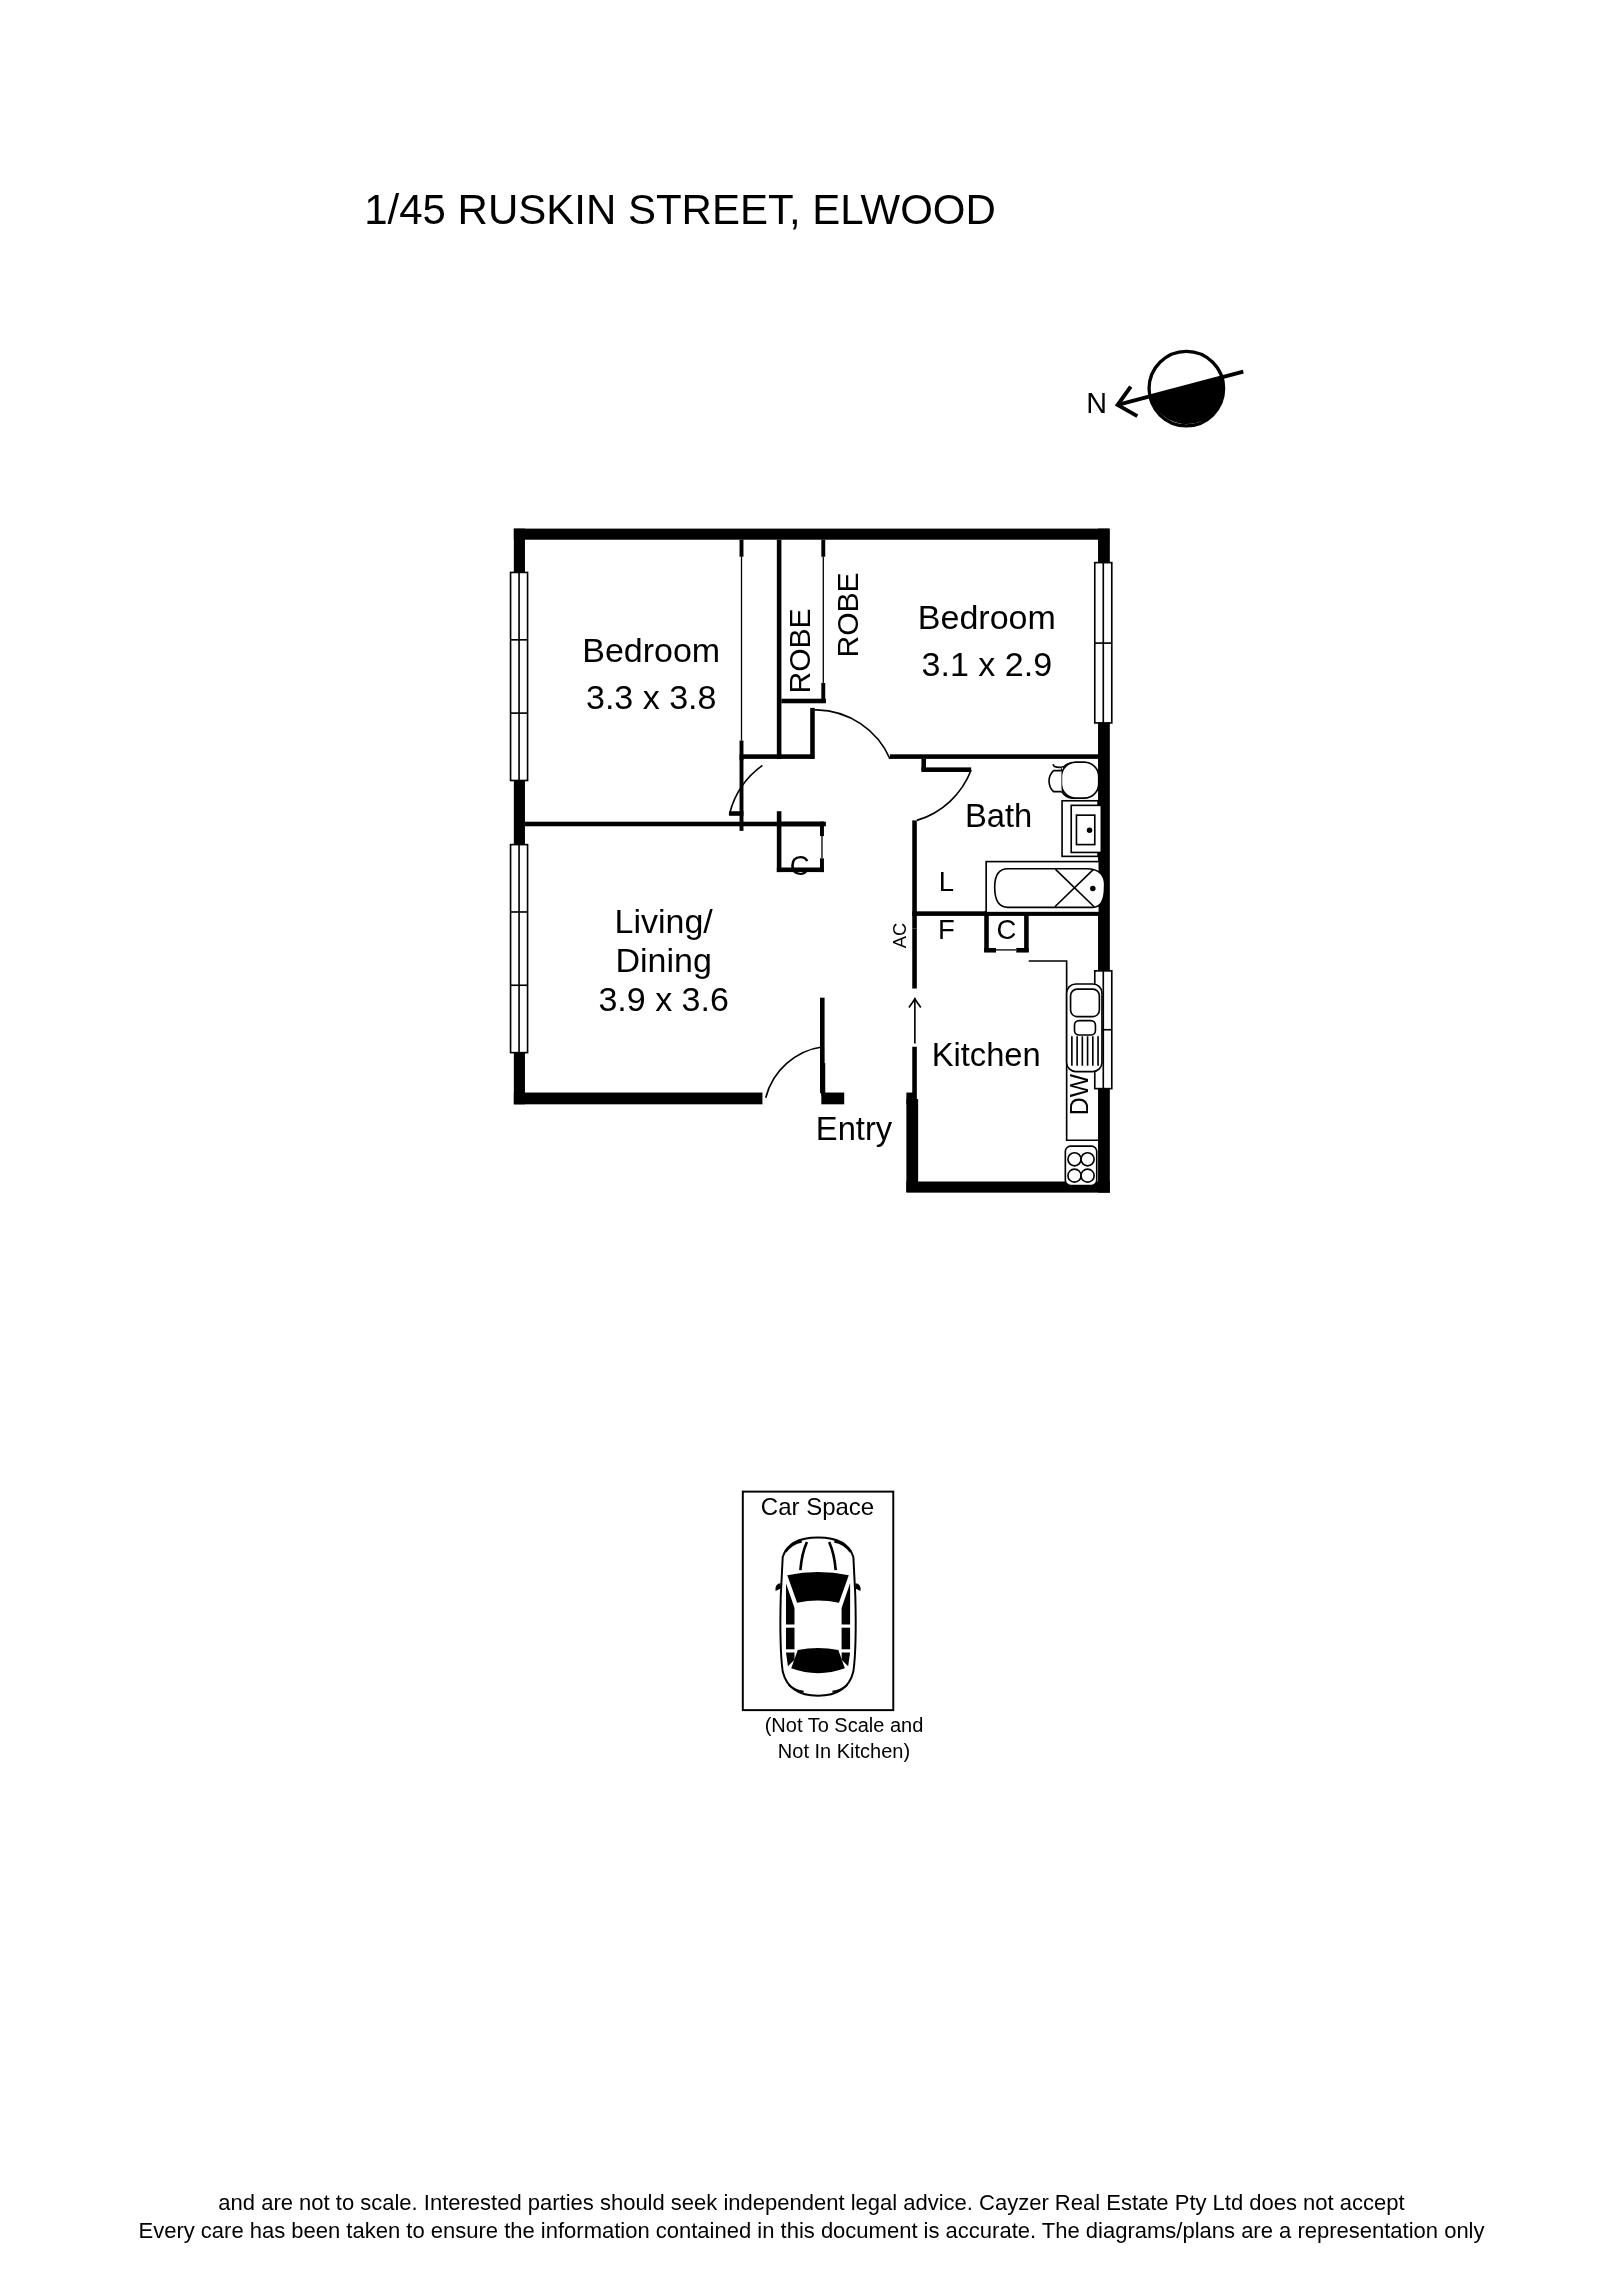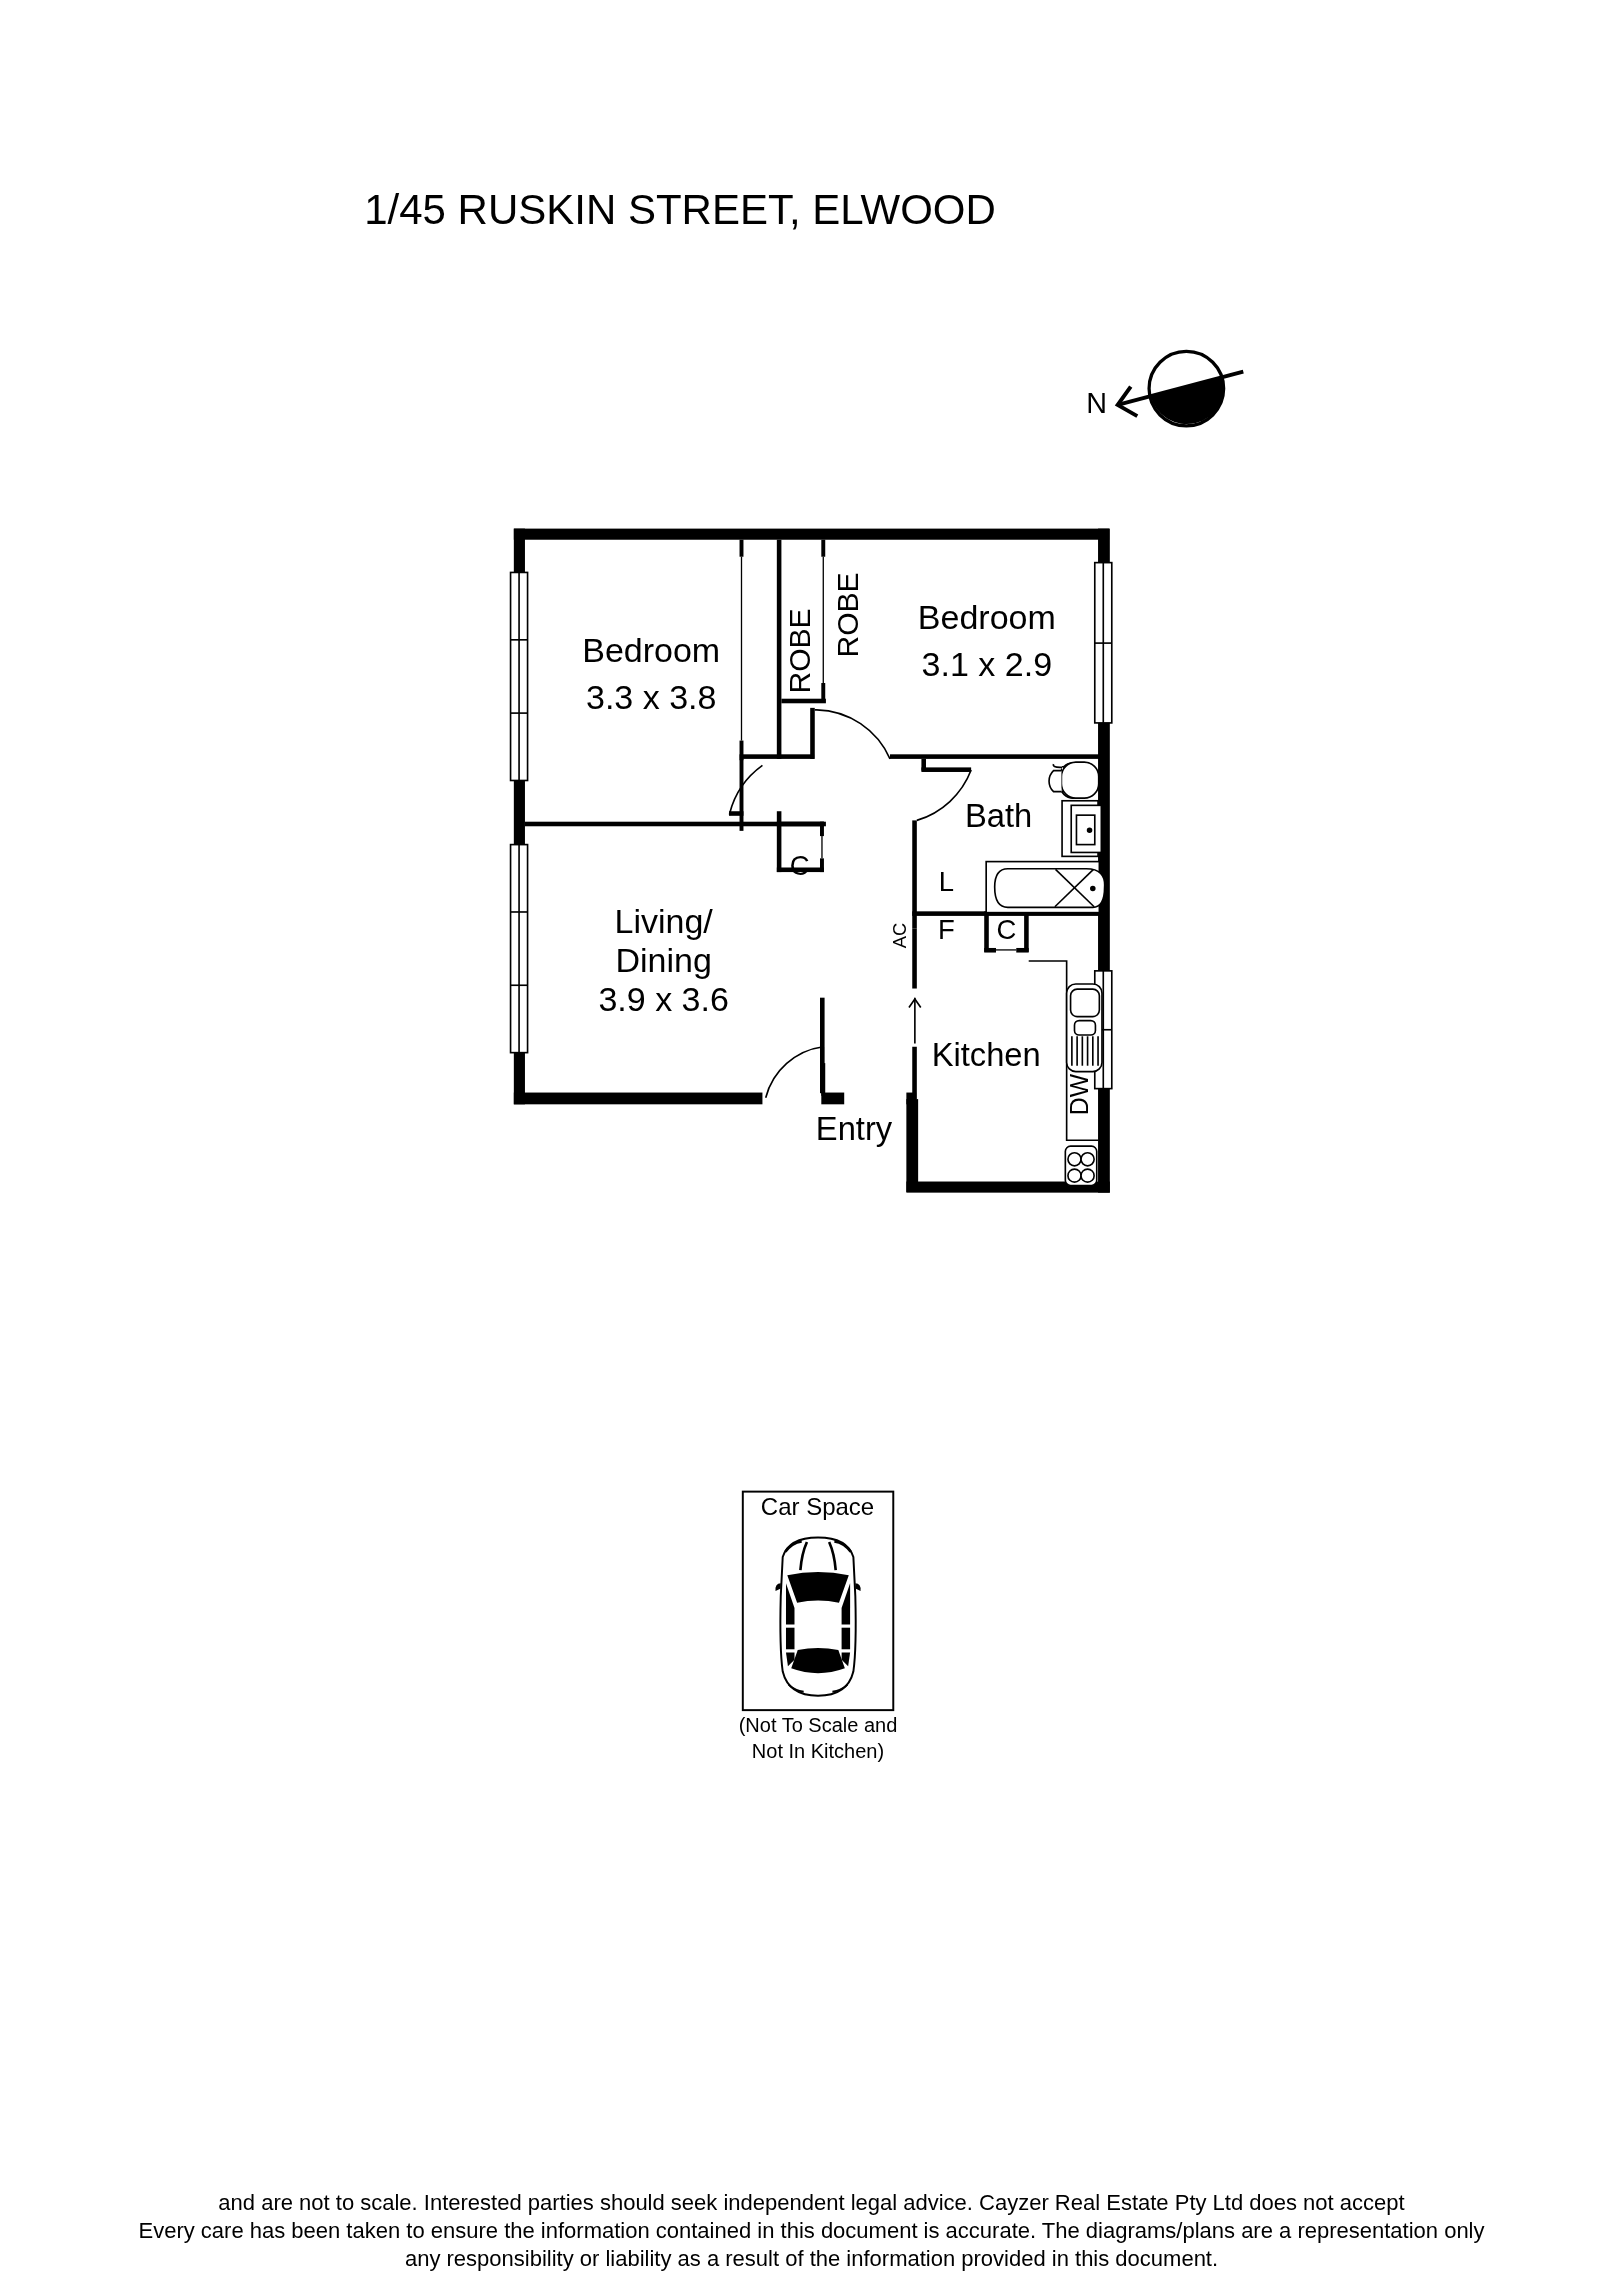--- a/index.html
+++ b/index.html
@@ -6,21 +6,21 @@
   body { width: 1623px; height: 2295px; position: relative; overflow: hidden;
          font-family: "Liberation Sans", sans-serif; color: #000; }
   .title { position: absolute; left: 0; width: 1360px; top: 186px; text-align: center;
            font-size: 42px; letter-spacing: 0px; font-family: "Liberation Sans", sans-serif; }
   svg.plan { position: absolute; left: 0; top: 0; }
   .room-label { font-family: "Liberation Sans", sans-serif; fill: #000; text-anchor: middle; }
   .disclaimer { position: absolute; left: 0; width: 1623px; top: 2189px; text-align: center;
                 font-size: 22px; line-height: 28px; font-family: "Liberation Sans", sans-serif; }
   .disclaimer div { white-space: nowrap; }
   .car-title { position: absolute; left: 739px; width: 157px; top: 1493px; text-align: center; font-size: 24px; }
-  .car-note { position: absolute; left: 707px; width: 222px; top: 1712px; text-align: center; font-size: 20px; line-height: 26px; }
+  .car-note { position: absolute; left: 733px; width: 222px; top: 1712px; text-align: center; font-size: 20px; line-height: 26px; }
 </style>
 </head>
 <body>
 
 <div class="title">1/45 RUSKIN STREET, ELWOOD</div>
 
 <svg class="plan" width="1623" height="2295" viewBox="0 0 2480 3508" xmlns="http://www.w3.org/2000/svg">
 
   <g>
     <text x="1660" y="632" font-size="44" font-family="Liberation Sans, sans-serif">N</text>
@@ -248,15 +248,14 @@
 
 <div class="car-title">Car Space</div>
 <div class="car-note">
   <div>(Not To Scale and</div>
   <div>Not In Kitchen)</div>
 </div>
 
 <div class="disclaimer">
   <div>and are not to scale. Interested parties should seek independent legal advice. Cayzer Real Estate Pty Ltd does not accept</div>
   <div>Every care has been taken to ensure the information contained in this document is accurate. The diagrams/plans are a representation only</div>
-  <div>any responsibility or liability as a result of the information provided in this document.</div>
 </div>
 
 
 </body></html>

